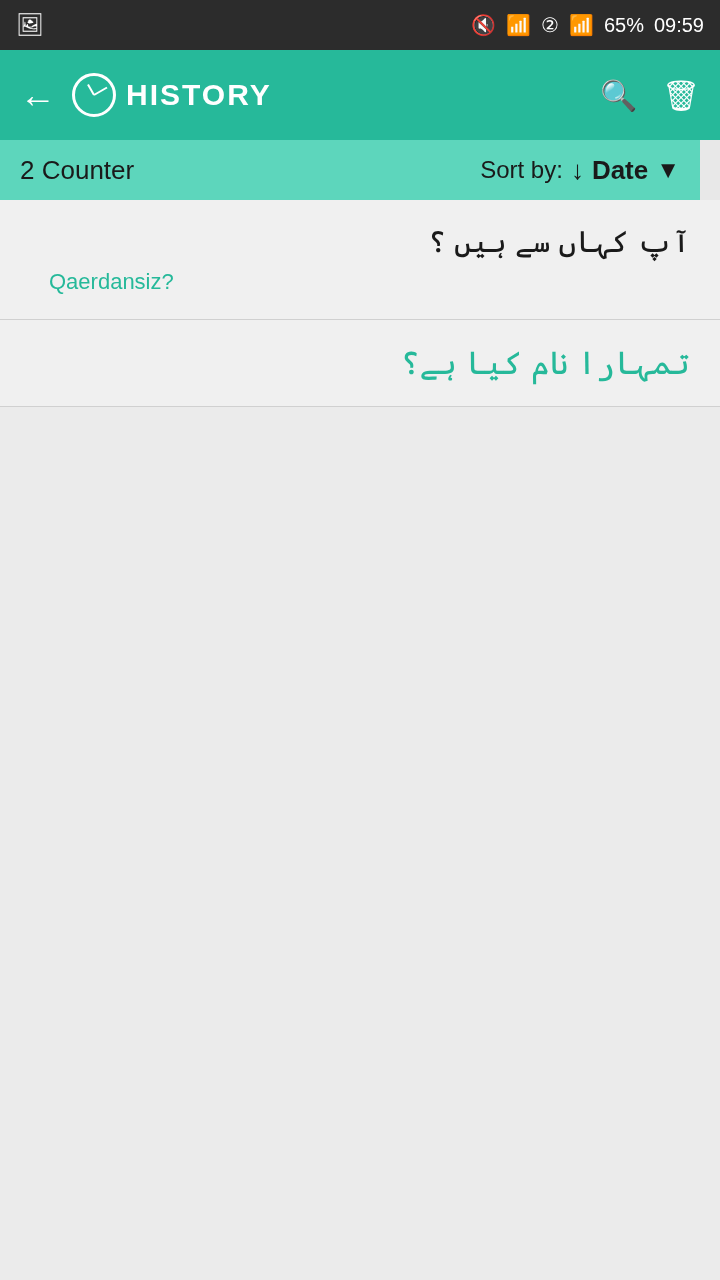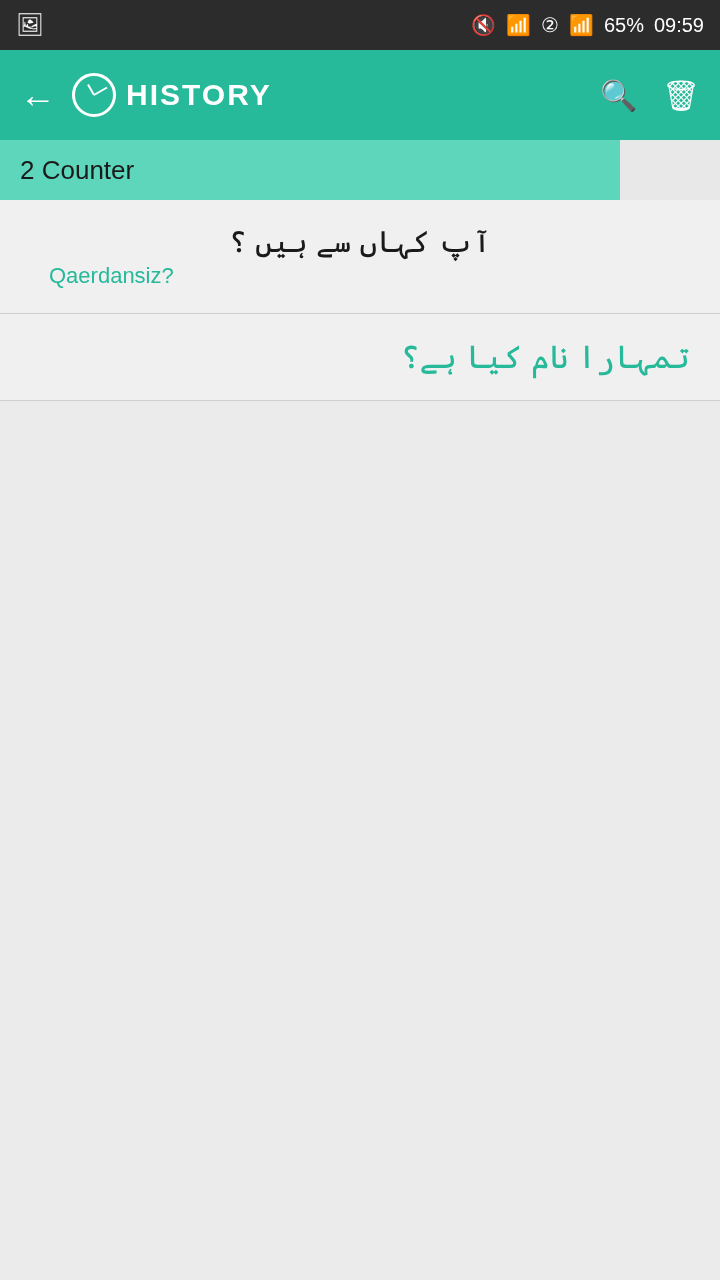--- a/index.html
+++ b/index.html
@@ -101,21 +101,21 @@
       gap: 24px;
       color: white;
     }
     .top-bar-icon {
       font-size: 30px;
       cursor: pointer;
     }
 
     
     .sub-bar {
-      width: 620px;
+      width: 700px;
       height: 60px;
       background: #5dd6bc;
       display: flex;
       align-items: center;
       padding: 0 20px;
       justify-content: space-between;
     }
     .sub-bar-counter {
       font-size: 26px;
       color: #1a1a1a;
@@ -156,26 +156,26 @@
       background: #f0f0f0;
       padding: 24px 30px;
       border-bottom: 1px solid #d0d0d0;
     }
     .history-item-line {
       display: flex;
       flex-direction: column;
       gap: 4px;
     }
     .history-item-right {
-      text-align: center;
+      text-align: right;
       font-size: 30px;
       color: #1a1a1a;
       font-family: 'Arial', sans-serif;
       direction: rtl;
-      margin-bottom: 0;
+      margin-bottom: 6px;
     }
     .history-item-left {
       text-align: left;
       font-size: 22px;
       color: #26b99a;
       font-weight: 500;
       margin-left: 19px;
     }
     .history-item-left-black {
       text-align: left;
@@ -227,20 +227,26 @@
     <span class="top-bar-title">HISTORY</span>
   </div>
   <div class="top-bar-icons">
     <span class="top-bar-icon">🔍</span>
     <span class="top-bar-icon">🗑</span>
   </div>
 </div>
 
 <div class="sub-bar">
   <span class="sub-bar-counter">2 Counter</span>
+  <div class="sub-bar-sort">
+    <span>Sort by:</span>
+    <span class="sort-arrow">↓</span>
+    <span class="sort-date">Date</span>
+    <span class="sort-dropdown">▼</span>
+  </div>
 </div>
 
 <div class="content">
 
   <div class="history-item">
     <div class="history-item-line">
       <div class="history-item-right">آپ کہاں سے ہیں ؟</div>
       <div class="history-item-left">Qaerdansiz?</div>
     </div>
   </div>

